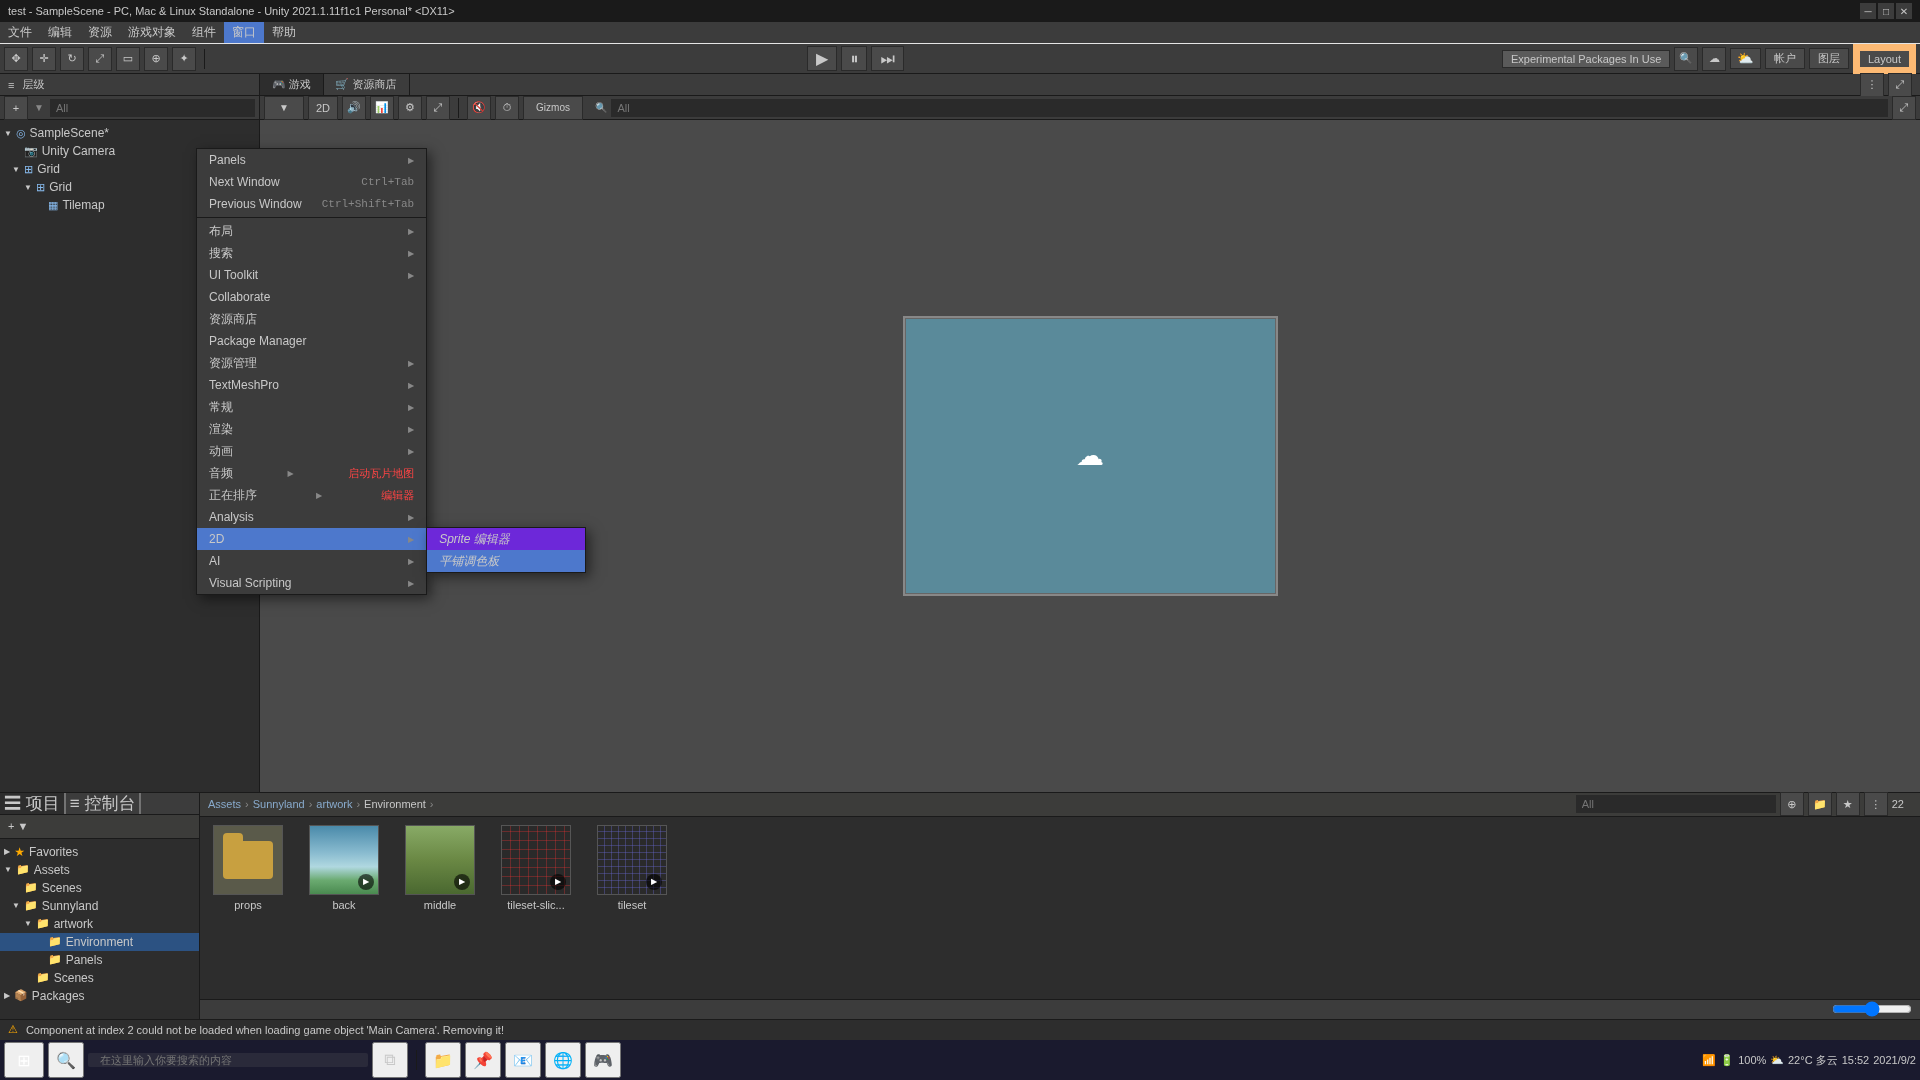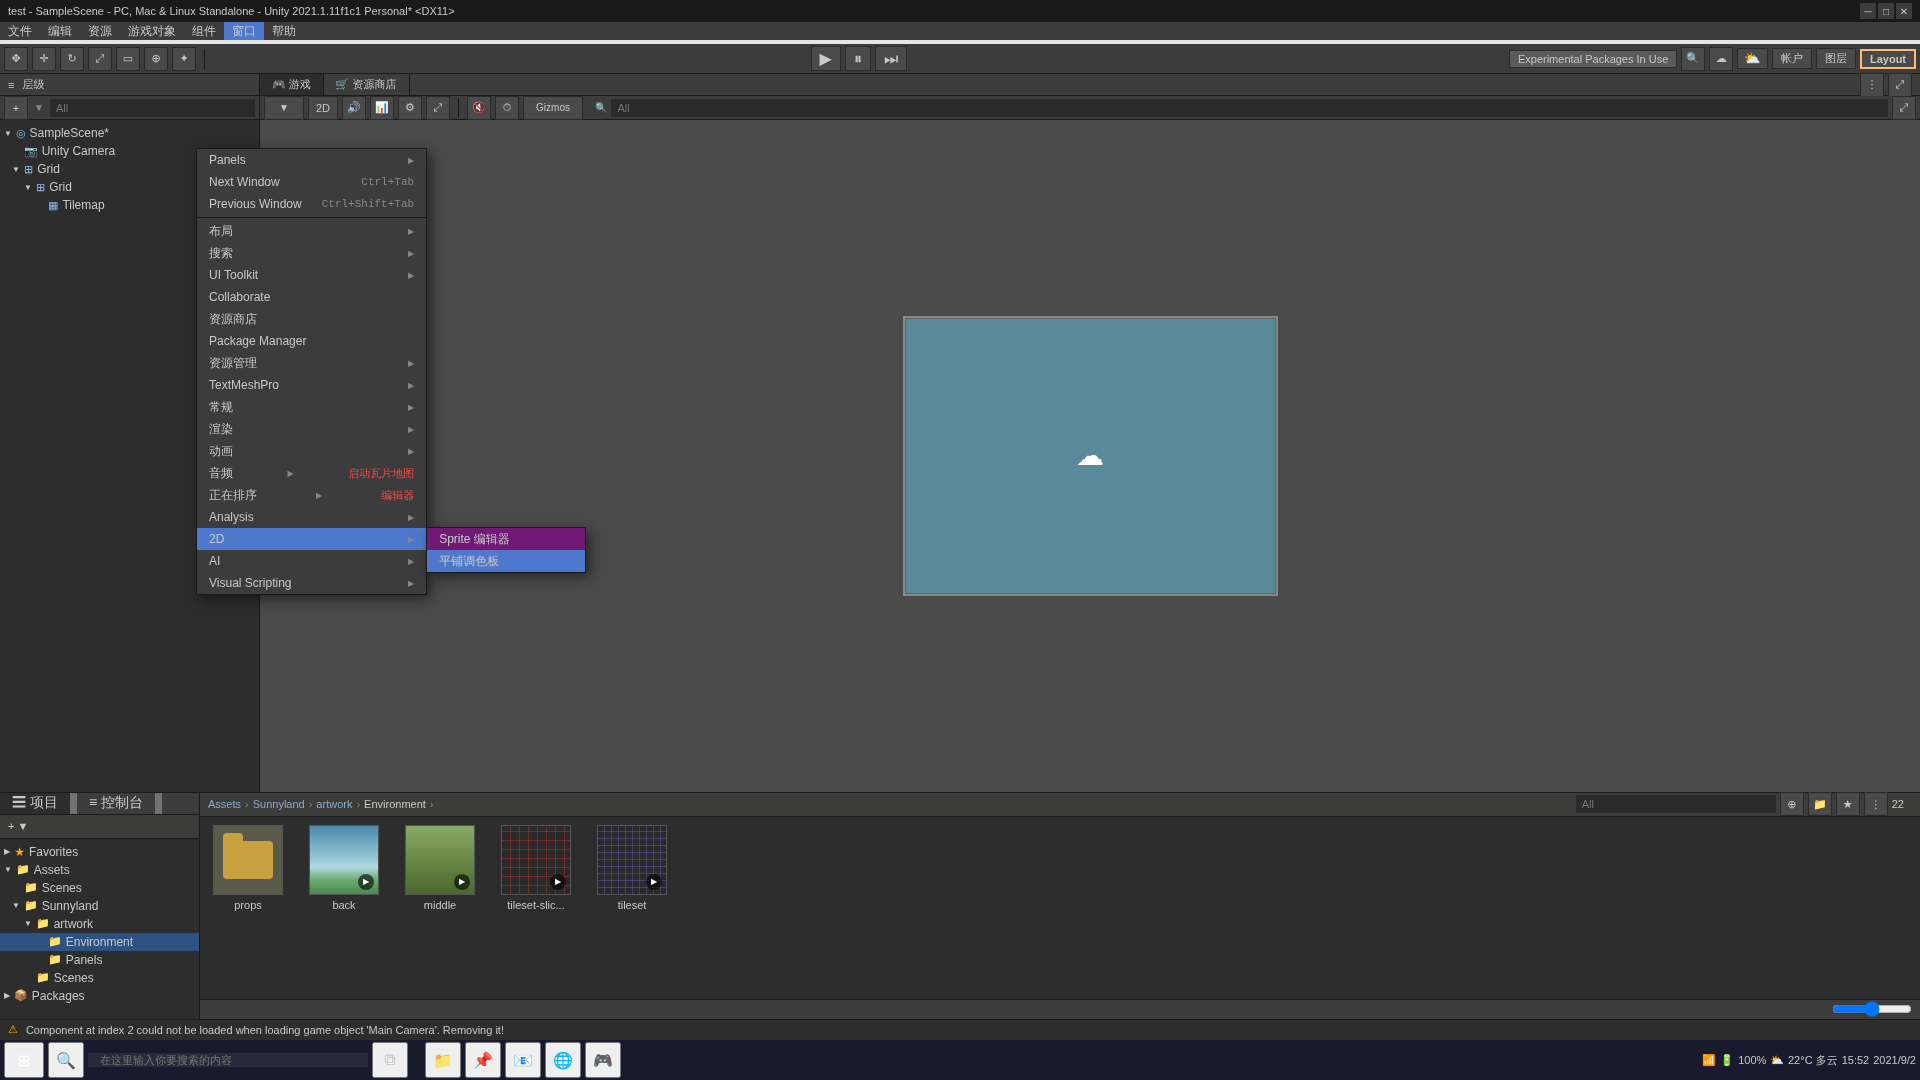--- a/index.html
+++ b/index.html
@@ -35,21 +35,21 @@
       cursor: pointer;
       display: flex; align-items: center; justify-content: center;
     }
 
     
     .menu-bar {
       height: 22px;
       background: #3c3c3c;
       display: flex;
       align-items: center;
-      border-bottom: 4px solid #e5e5e5;
+      border-bottom: 1px solid #e5e5e5;
     }
     .menu-item {
       padding: 0 8px;
       height: 100%;
       display: flex;
       align-items: center;
       cursor: pointer;
       font-size: 12px;
       color: #c8c8c8;
     }
@@ -85,21 +85,21 @@
       background: #5a5a5a;
       border: 1px solid #2a2a2a;
       color: #c8c8c8;
       padding: 2px 8px;
       cursor: pointer;
       font-size: 11px;
     }
     .cloud-btn { background: #4a4a4a; border: 1px solid #2a2a2a; padding: 2px 6px; color: #c8c8c8; cursor: pointer; }
     .account-btn { background: #4a4a4a; border: 1px solid #2a2a2a; padding: 2px 8px; color: #c8c8c8; cursor: pointer; font-size: 11px; }
     .layers-btn { background: #4a4a4a; border: 1px solid #2a2a2a; padding: 2px 8px; color: #c8c8c8; cursor: pointer; font-size: 11px; }
-    .layout-btn { background: #4a4a4a; border: 2px solid #fdba74; padding: 2px 8px; color: #c8c8c8; cursor: pointer; font-size: 11px; font-weight: bold; }
+    .layout-btn { background: #4a4a4a; border: 7px solid #fdba74; padding: 2px 8px; color: #c8c8c8; cursor: pointer; font-size: 11px; }
 
     
     .main-layout {
       display: flex;
       height: calc(1080px - 22px - 22px - 30px - 28px - 28px);
     }
 
     
     .hierarchy-panel {
       width: 260px;
@@ -221,28 +221,28 @@
       flex-direction: column;
     }
     .bottom-tabs {
       height: 22px;
       background: #3c3c3c;
       display: flex;
       align-items: center;
       border-bottom: 1px solid #1a1a1a;
     }
     .bottom-tab {
-      padding: 0 12px;
+      padding: 0 4px;
       height: 100%;
       display: flex;
       align-items: center;
       cursor: pointer;
-      font-size: 14px;
-      color: #c8c8c8;
-      border-right: 7px solid #737373;
+      font-size: 17px;
+      color: #c8c8c8;
+      border-right: 2px solid #737373;
     }
     .bottom-tab.active { background: #2d2d2d; }
     .bottom-toolbar {
       height: 24px;
       background: #3c3c3a;
       display: flex;
       align-items: center;
       padding: 0 8px;
       gap: 4px;
       border-bottom: 1px solid #1a1a1a;
@@ -358,27 +358,28 @@
       position: relative;
     }
     .dropdown-item.highlighted { background: #4d78cc; }
     .dropdown-separator { height: 1px; background: #1a1a1a; margin: 2px 0; }
     .dropdown-arrow { color: #888; font-size: 8px; }
     .dropdown-shortcut { color: #888; font-size: 11px; margin-left: 20px; font-family: Liberation Mono, monospace; }
     .dropdown-red-text { color: #ff4444; font-size: 11px; }
 
     
     .submenu {
-      background: #701a75;
+      background: #6d28d9;
       border: 1px solid #1a1a1a;
       box-shadow: 4px 4px 12px rgba(0,0,0,0.5);
       min-width: 160px;
       position: absolute;
       left: 100%;
       top: -1px;
+      font-style: italic;
     }
     .sidebar-item {
       height: 18px;
       display: flex;
       align-items: center;
       padding: 0 4px;
       cursor: pointer;
       font-size: 12px;
     }
     .indent-1 { padding-left: 12px; }

